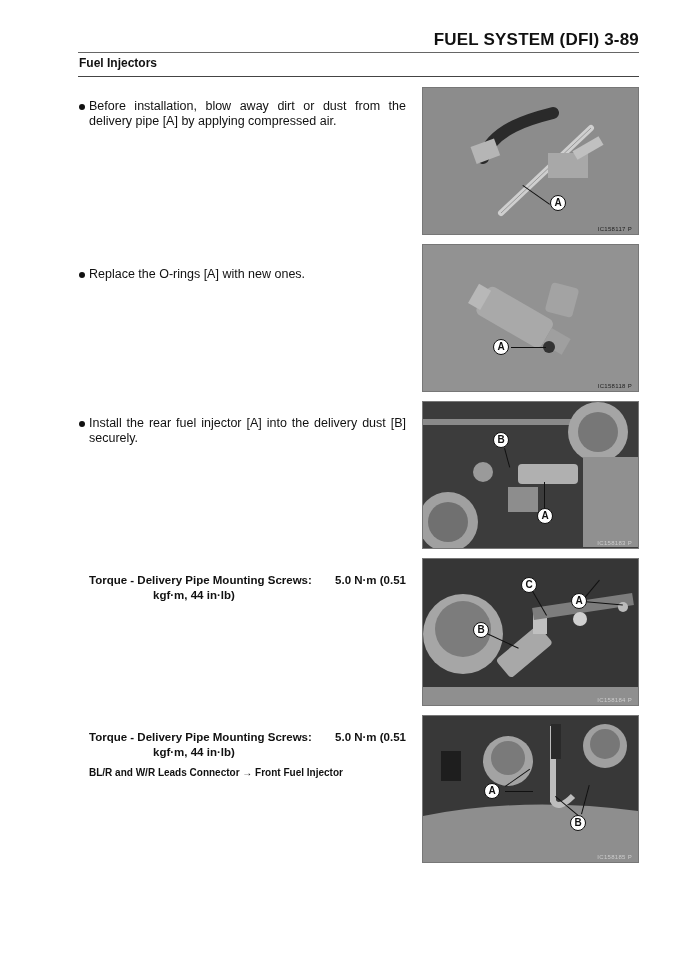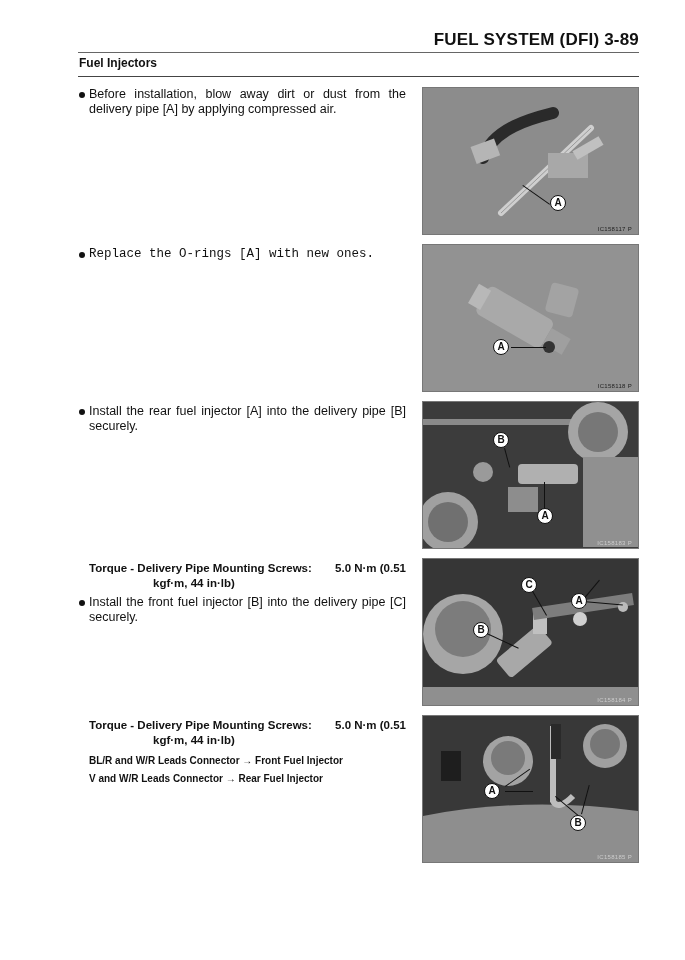--- a/index.html
+++ b/index.html
@@ -3,21 +3,21 @@
 <meta charset="utf-8">
 <style>
   html, body { margin:0; padding:0; background:#ffffff; }
   body { width:685px; height:960px; position:relative; overflow:hidden;
          font-family:"Liberation Sans", sans-serif; color:#111; }
   .header-title { position:absolute; right:46px; top:30px; font-size:17px; font-weight:bold; letter-spacing:0.2px;padding-left:12px; }
   .hr-top { position:absolute; left:78px; width:561px; top:52px; height:0; border-top:1.5px solid #666; }
   .section-title { position:absolute; left:79px; top:56px; font-size:12px; font-weight:bold; }
   .hr-section { position:absolute; left:78px; width:561px; top:76px; height:0; border-top:1.5px solid #444; }
 
-  .step { position:absolute; left:78px; width:328px; font-size:12.5px; line-height:15px; }
+  .step { position:absolute; left:78px; width:328px; font-size:12.5px; line-height:15px;margin-top:12px; }
   .bullet { position:relative; padding-left:11px; text-align:justify; margin-bottom:4px; }
   .bullet::before { content:""; position:absolute; left:1px; top:5px; width:6px; height:6px; border-radius:50%; background:#111; }
   .torque { font-weight:bold; font-size:11.5px; line-height:15px; padding-left:11px; margin-bottom:4px; }
   .torque .l1 { display:flex; justify-content:space-between; }
   .torque .l2 { padding-left:64px; }
   .conn { font-weight:bold; font-size:10px; line-height:18px; padding-left:11px; }
 
   .photo { position:absolute; left:422px; width:215px; height:146px; border:1px solid #777;
            background:#8a8a8a; overflow:hidden; }
   .photo .code { position:absolute; right:6px; bottom:2px; font-size:6px; color:#222; letter-spacing:0.3px; }
@@ -31,49 +31,47 @@
 
 <div class="header-title">FUEL SYSTEM (DFI) 3-89</div>
 <div class="hr-top"></div>
 <div class="section-title">Fuel Injectors</div>
 <div class="hr-section"></div>
 
 <div class="step" style="top:87px;">
   <div class="bullet">Before installation, blow away dirt or dust from the delivery pipe [A] by applying compressed air.</div>
 </div>
 
-<div class="step" style="top:247px;font-family:Liberation Mono, monospace;">
+<div class="step" style="top:255px;">
   <div class="bullet">Replace the O-rings [A] with new ones.</div>
 </div>
 
 <div class="step" style="top:404px;">
-  <div class="bullet">Install the rear fuel injector [A] into the delivery pipe [B] securely.</div>
+  <div class="bullet">Install the rear fuel injector [A] into the delivery dust [B] securely.</div>
 </div>
 
 <div class="step" style="top:561px;">
   <div class="torque">
     <div class="l1">
         <span><span>Torque -</span> <span>Delivery Pipe Mounting Screws:</span></span>
         <span>5.0 N·m (0.51</span>
       </div>
     <div class="l2">kgf·m, 44 in·lb)</div>
   </div>
-  <div class="bullet">Install the front fuel injector [B] into the delivery pipe [C] securely.</div>
 </div>
 
 <div class="step" style="top:718px;">
   <div class="torque">
     <div class="l1">
         <span><span>Torque -</span> <span>Delivery Pipe Mounting Screws:</span></span>
         <span>5.0 N·m (0.51</span>
       </div>
     <div class="l2">kgf·m, 44 in·lb)</div>
   </div>
   <div class="conn">BL/R and W/R Leads Connector → Front Fuel Injector</div>
-  <div class="conn">V and W/R Leads Connector → Rear Fuel Injector</div>
 </div>
 
 <div class="photo" style="top:87px; background:#8e8e8e;">
   <svg width="215" height="146">
     <rect x="0" y="0" width="215" height="146" fill="#8c8c8c"></rect>
     <path d="M60 70 C70 40, 110 30, 130 25" stroke="#2a2a2a" stroke-width="12" fill="none" stroke-linecap="round"></path>
     <line x1="78" y1="125" x2="168" y2="40" stroke="#cfcfcf" stroke-width="6" stroke-linecap="round"></line>
     <line x1="78" y1="125" x2="168" y2="40" stroke="#9a9a9a" stroke-width="1"></line>
     <rect x="50" y="55" width="25" height="18" fill="#b5b5b5" transform="rotate(-20 60 64)"></rect>
     <rect x="125" y="65" width="40" height="25" fill="#a8a8a8"></rect>

